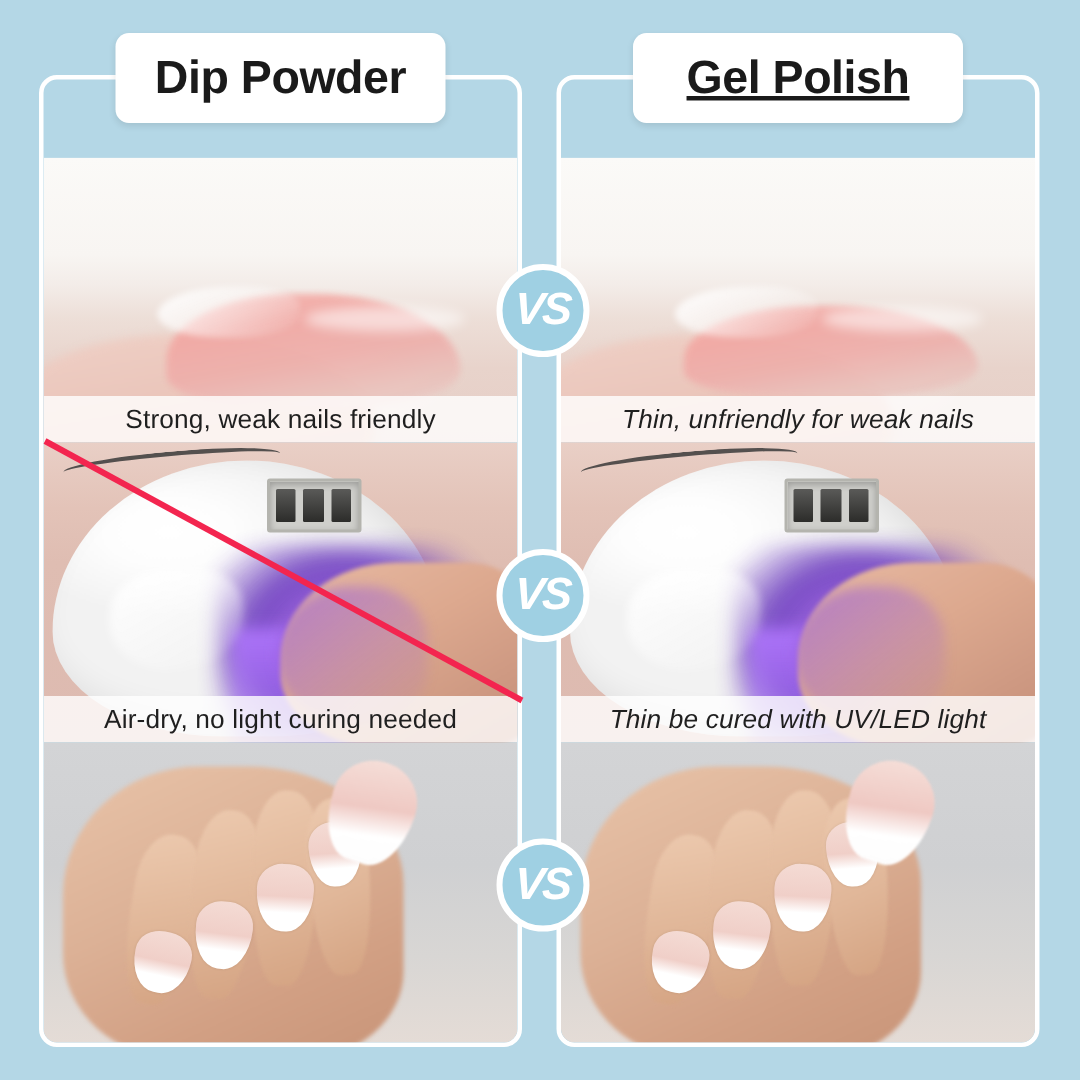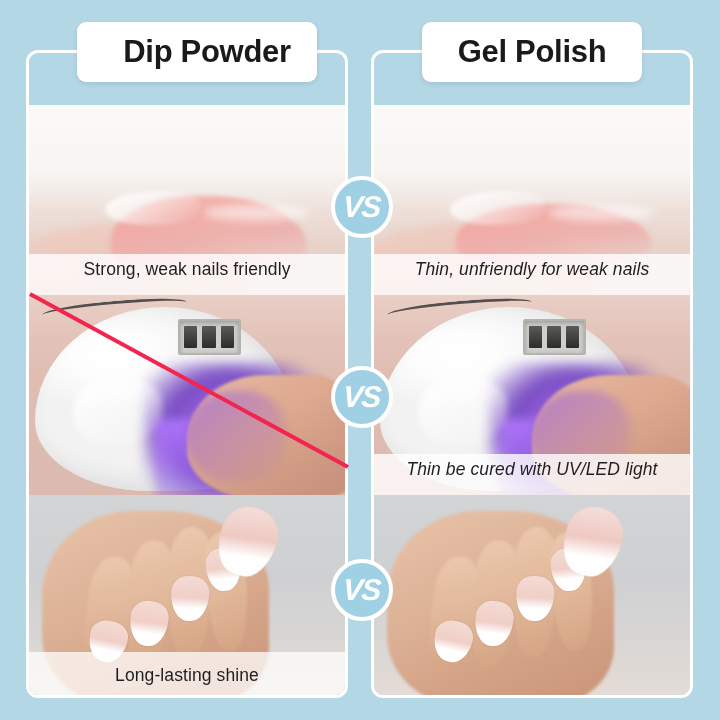--- a/index.html
+++ b/index.html
@@ -37,21 +37,21 @@
   .cell{position:relative;width:100%;overflow:hidden;}
   .cell.r1{height:190px;}
   .cell.r2{height:200px;}
   .cell.r3{height:203px;}
 
   .photo{position:absolute;inset:0;}
 
   
   .caption{
     position:absolute;left:0;right:0;bottom:0;
-    height:41px;line-height:31px;
+    height:31px;line-height:31px;
     background:rgba(255,255,255,0.80);
     color:#1f1f1f;
     font-size:17.5px;
     text-align:center;
     letter-spacing:0.1px;
     white-space:nowrap;
   }
   .cell.r3 .caption{height:46px;line-height:46px;background:rgba(255,255,255,0.74);}
 
   
@@ -59,22 +59,22 @@
     position:absolute;top:22px;
     height:60px;width:220px;
     background:#ffffff;
     border-radius:9px;
     box-shadow:0 2px 5px rgba(0,0,0,0.10);
     display:flex;align-items:center;justify-content:center;
     font-size:31px;font-weight:bold;color:#1a1a1a;
     letter-spacing:-0.3px;
     z-index:6;
   }
-  .title-badge.left{left:77px;padding-left:20px;}
-  .title-badge.right{left:422px;}
+  .title-badge.left{left:77px;}
+  .title-badge.right{left:422px;text-decoration:underline;}
 
   
   .vs-badge{
     position:absolute;left:331px;
     width:62px;height:62px;border-radius:50%;
     background:#9fd0e3;
     border:4px solid #ffffff;
     box-sizing:border-box;
     display:flex;align-items:center;justify-content:center;
     z-index:8;
@@ -247,36 +247,36 @@
           <div class="uv-bar"></div>
           <div class="hand"></div>
           <div class="hand-shade"></div>
           <div class="dome-glare"></div>
           <div class="screen">
             <div class="seg"></div>
             <div class="seg"></div>
             <div class="seg"></div>
           </div>
         </div>
+        <div class="caption">Air-dry, no light curing needed</div>
       </div>
 
       <div class="cell r3">
         <div class="photo ph-frenchnails">
           <div class="palm"></div>
           <div class="fngr" style="left:18%;top:30%;width:14%;height:56%;transform:rotate(10deg);"></div>
           <div class="fngr" style="left:31%;top:22%;width:14%;height:62%;transform:rotate(6deg);"></div>
           <div class="fngr" style="left:44%;top:16%;width:14%;height:64%;transform:rotate(2deg);"></div>
           <div class="fngr" style="left:56%;top:18%;width:13%;height:58%;transform:rotate(-4deg);"></div>
           <div class="nailp" style="left:19%;top:62%;width:12%;height:20%;transform:rotate(12deg);"></div>
           <div class="nailp" style="left:32%;top:52%;width:12%;height:22%;transform:rotate(7deg);"></div>
           <div class="nailp" style="left:45%;top:40%;width:12%;height:22%;transform:rotate(3deg);"></div>
           <div class="nailp" style="left:56%;top:26%;width:11%;height:21%;transform:rotate(-4deg);"></div>
           <div class="thumbnail-big"></div>
         </div>
-        <div class="caption">Long-lasting shine</div>
       </div>
 
     </div>
   </div>
 
   <div class="col-frame right">
     <div class="col-inner">
 
       <div class="cell r1">
         <div class="photo ph-nail-profile">

